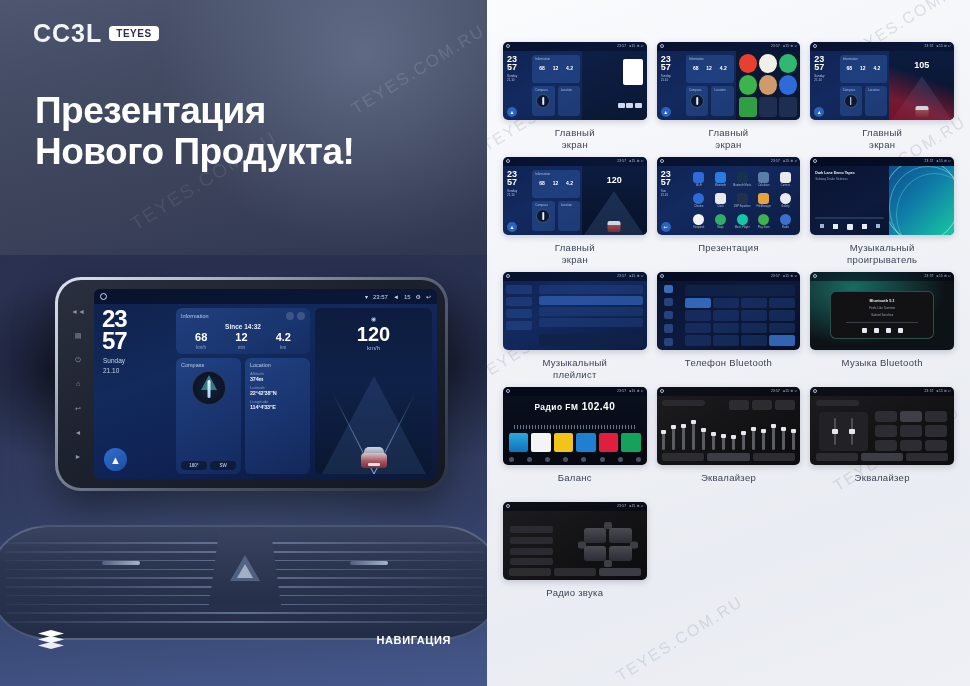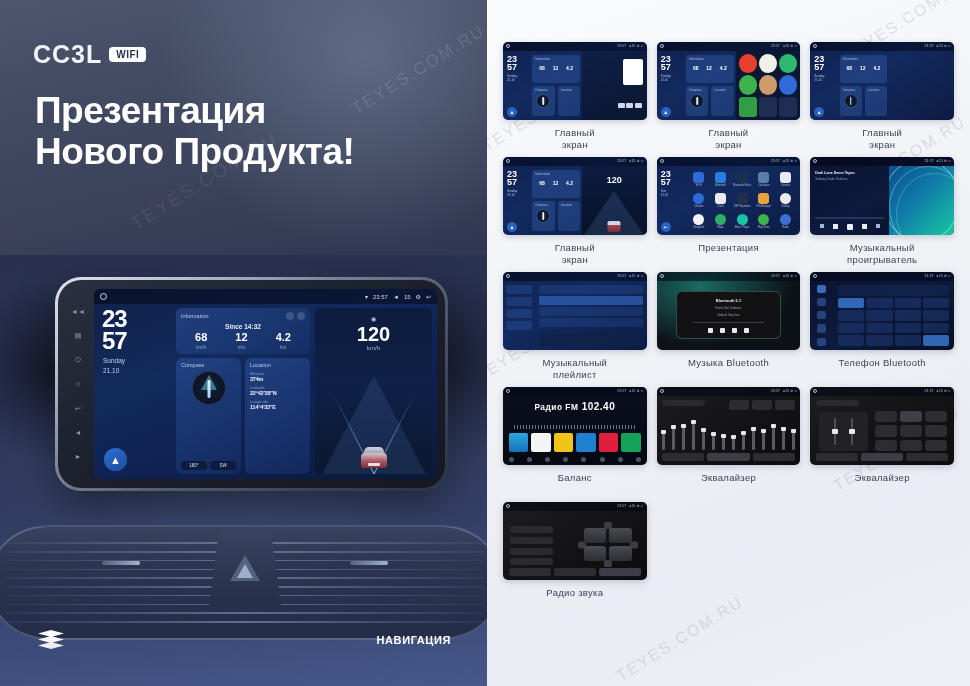--- a/index.html
+++ b/index.html
@@ -33,21 +33,21 @@
     transform: rotate(-32deg);
     pointer-events: none; white-space: nowrap;
   }
   .hero-wm3 {
     position: absolute; left: 150px; top: 560px;
     font-size: 17px; letter-spacing: 2px;
     color: rgba(255,255,255,.11);
     transform: rotate(-32deg);
     pointer-events: none; white-space: nowrap;
   }
-  .brand { position: absolute; left: 33px; top: 40px; display: flex; align-items: center; gap: 7px; }
+  .brand { position: absolute; left: 33px; top: 19px; display: flex; align-items: center; gap: 7px; }
   .brand-name {
     font-size: 25px; font-weight: 700; letter-spacing: 1px;
     color: #f2f4f8;
   }
   .brand-badge {
     background: #fff; color: #2b3150;
     font-size: 10px; font-weight: 700; letter-spacing: .5px;
     padding: 3px 7px 2px; border-radius: 4px;
     line-height: 1;
   }
@@ -357,21 +357,21 @@
 <div id="page">
 
   <section class="hero">
 
     <div class="hero-wm">TEYES.COM.RU</div>
     <div class="hero-wm2">TEYES.COM.RU</div>
     <div class="hero-wm3">TEYES.COM.RU</div>
 
     <div class="brand">
       <span class="brand-name">CC3L</span>
-      <span class="brand-badge">WIFI</span>
+      <span class="brand-badge">TEYES</span>
     </div>
 
     <div class="hero-title">
       <div class="hero-line">Презентация</div>
       <div class="hero-line">Нового Продукта!</div>
     </div>
 
     <div class="dash"></div>
 
     <div class="hu">
@@ -645,20 +645,26 @@
                 <div class="mc-row">
                   <div>
                     <div class="mc-t">Compass</div>
                     <div class="dial-s"></div>
                   </div>
                   <div>
                     <div class="mc-t">Location</div>
                   </div>
                 </div>
               </div>
+            <div class="home-r">
+                <div class="r-road"></div>
+                <div class="r-red"></div>
+              <div class="r-spd">105</div>
+              <div class="r-car"></div>
+            </div>
           </div>
         </div>
         <div class="cap">Главный<br>экран</div>
       </div>
 
       <div class="cell">
         <div class="thumb bg-home">
           <div class="tbar">
               <span class="o"></span>
               <span class="sp"></span>
@@ -832,20 +838,62 @@
             <div class="pl-main">
               <div class="pl-row"></div>
                 <div class="pl-row" style="background:rgba(60,115,210,.55)"></div>
                 <div class="pl-row"></div>
                 <div class="pl-row"></div>
               <div class="pl-bar"></div>
             </div>
           </div>
         </div>
         <div class="cap">Музыкальный<br>плейлист</div>
+      </div>
+
+      <div class="cell">
+        <div class="thumb bg-dark">
+          <div class="tbar">
+              <span class="o"></span>
+              <span class="sp"></span>
+              <span class="m">23:57</span>
+              <span class="m">◄15 ⚙ ↩</span>
+            </div>
+          <div class="tcontent">
+            <div class="kp-side">
+                <i style="background:rgba(70,130,225,.8)"></i>
+                <i></i>
+                <i></i>
+                <i></i>
+                <i></i>
+              </div>
+            <div class="kp-main">
+              <div class="kp-disp"></div>
+              <div class="kp-grid">
+                <i class="hl"></i>
+                  <i></i>
+                  <i></i>
+                  <i></i>
+                <i></i>
+                  <i></i>
+                  <i></i>
+                  <i></i>
+                <i></i>
+                  <i></i>
+                  <i></i>
+                  <i></i>
+                <i></i>
+                  <i></i>
+                  <i></i>
+                  <i style="background:rgba(62,130,225,.75)"></i>
+              </div>
+            </div>
+          </div>
+        </div>
+        <div class="cap">Телефон Bluetooth</div>
       </div>
 
       <div class="cell">
         <div class="thumb bg-black" style="background:radial-gradient(ellipse at 30% 20%,#1a6b62,#0d1217 65%)">
           <div class="tbar">
               <span class="o"></span>
               <span class="sp"></span>
               <span class="m">23:57</span>
               <span class="m">◄15 ⚙ ↩</span>
             </div>
@@ -860,62 +908,20 @@
                     <i></i>
                     <i></i>
                     <i></i>
                     <i></i>
                   </div>
               </div>
             </div>
           </div>
         </div>
         <div class="cap">Музыка Bluetooth</div>
-      </div>
-
-      <div class="cell">
-        <div class="thumb bg-dark">
-          <div class="tbar">
-              <span class="o"></span>
-              <span class="sp"></span>
-              <span class="m">23:57</span>
-              <span class="m">◄15 ⚙ ↩</span>
-            </div>
-          <div class="tcontent">
-            <div class="kp-side">
-                <i style="background:rgba(70,130,225,.8)"></i>
-                <i></i>
-                <i></i>
-                <i></i>
-                <i></i>
-              </div>
-            <div class="kp-main">
-              <div class="kp-disp"></div>
-              <div class="kp-grid">
-                <i class="hl"></i>
-                  <i></i>
-                  <i></i>
-                  <i></i>
-                <i></i>
-                  <i></i>
-                  <i></i>
-                  <i></i>
-                <i></i>
-                  <i></i>
-                  <i></i>
-                  <i></i>
-                <i></i>
-                  <i></i>
-                  <i></i>
-                  <i style="background:rgba(62,130,225,.75)"></i>
-              </div>
-            </div>
-          </div>
-        </div>
-        <div class="cap">Телефон Bluetooth</div>
       </div>
 
 
       <div class="cell">
         <div class="thumb bg-black" style="background:linear-gradient(180deg,#0b1020,#05080f)">
           <div class="tbar">
               <span class="o"></span>
               <span class="sp"></span>
               <span class="m">23:57</span>
               <span class="m">◄15 ⚙ ↩</span>

